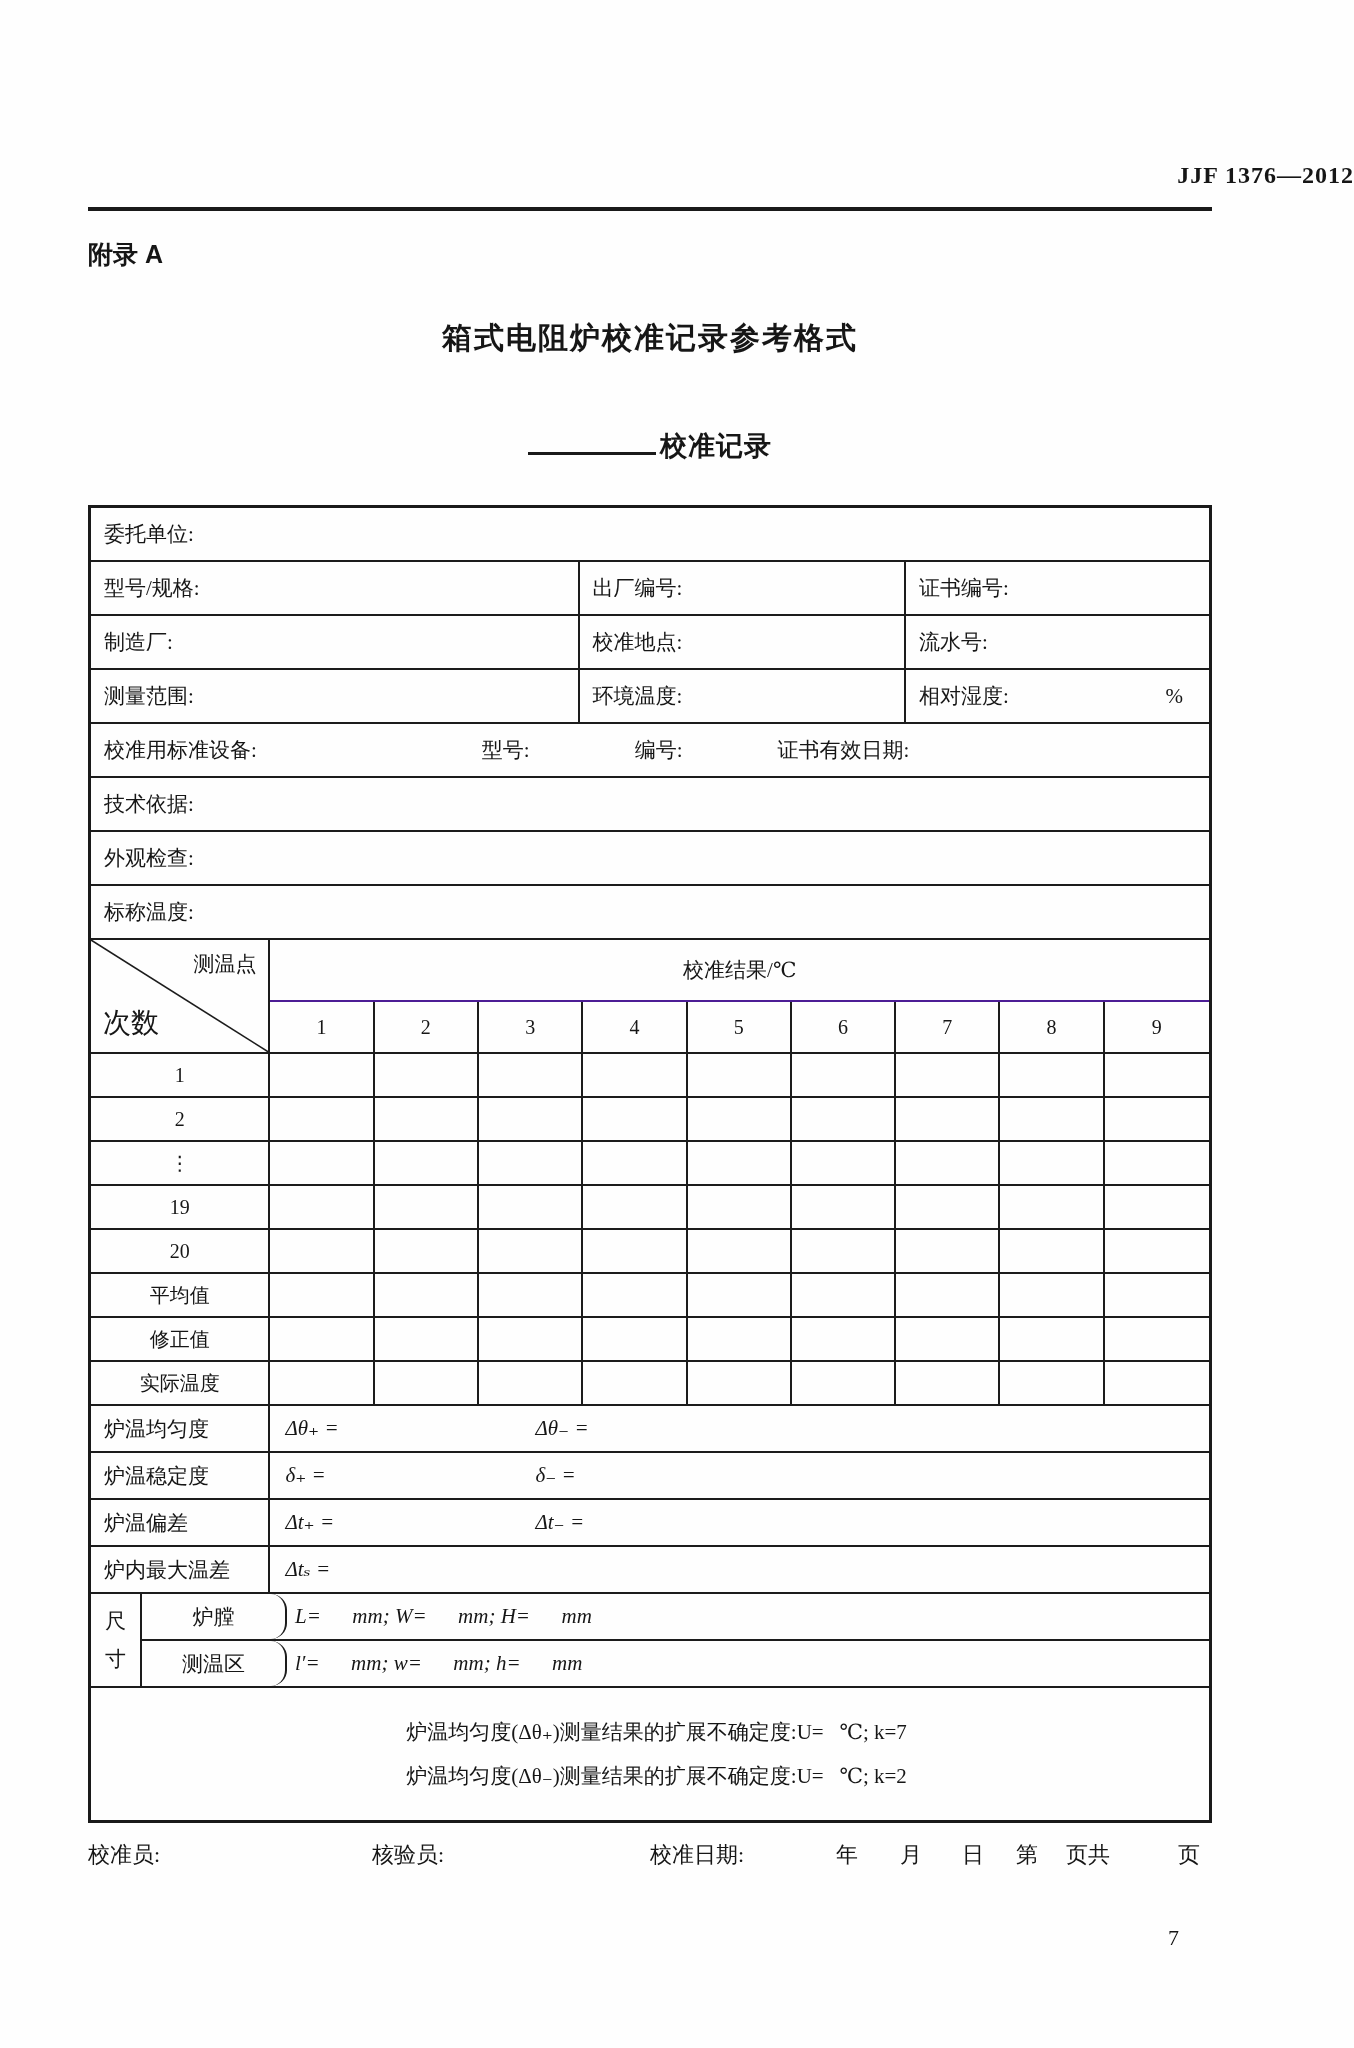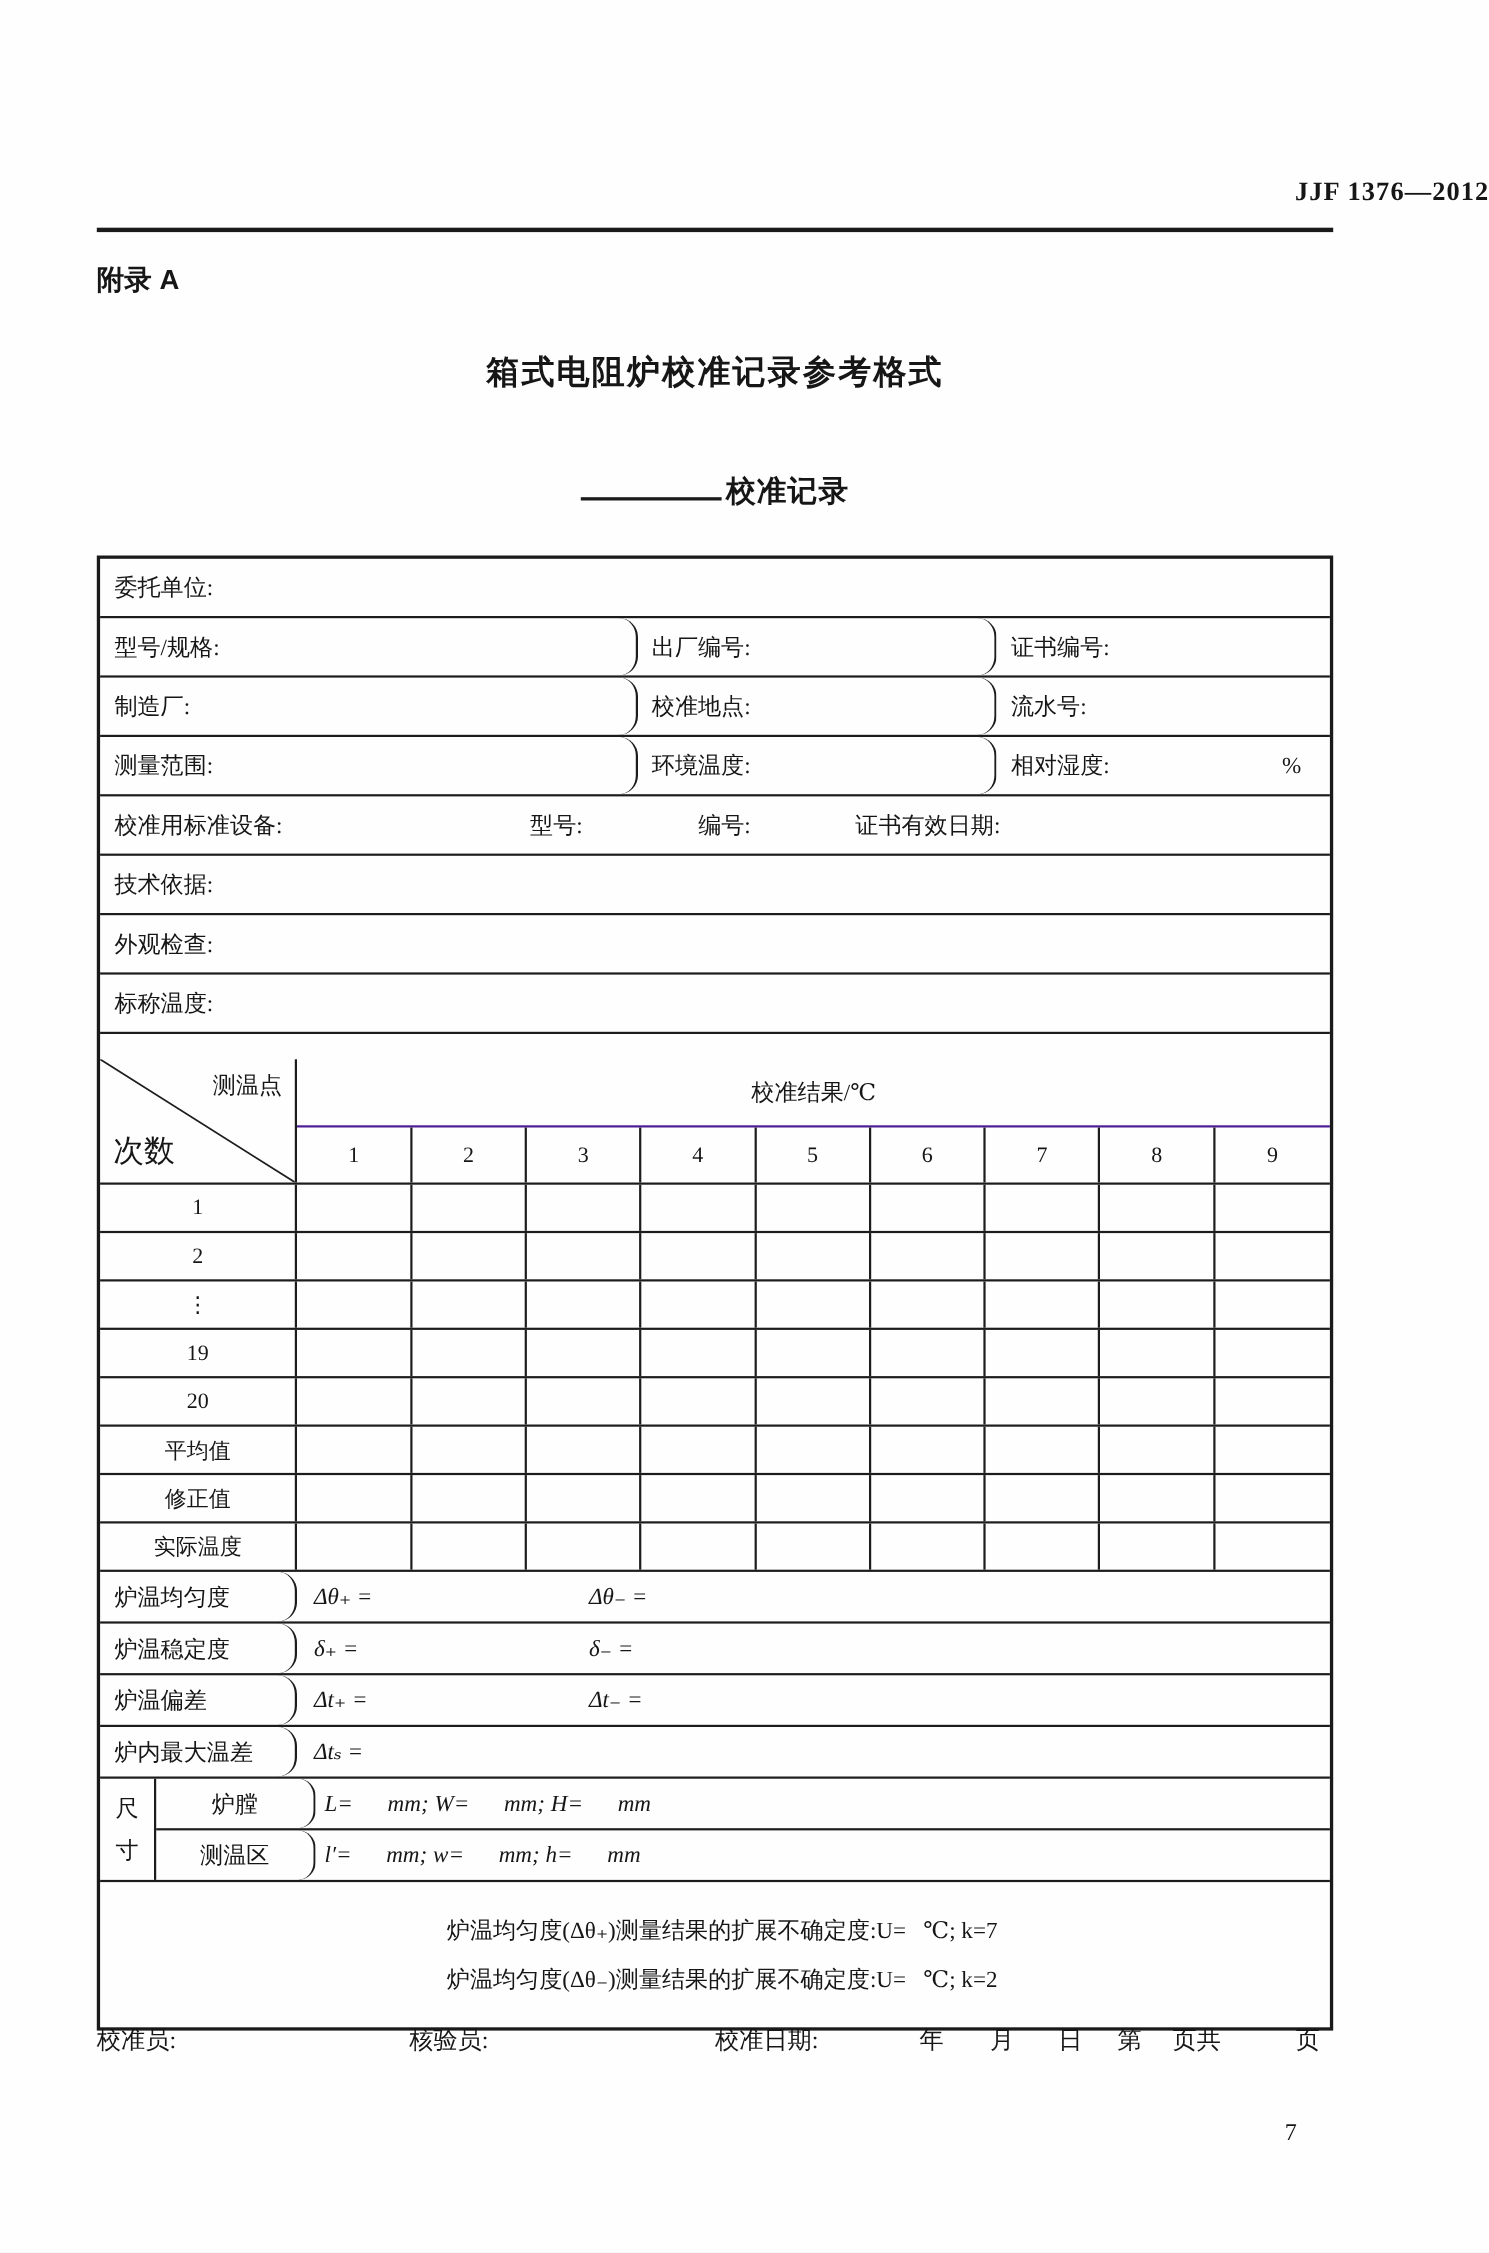--- a/index.html
+++ b/index.html
@@ -44,32 +44,32 @@
   }
   
   .form-table{
     position:absolute;top:505px;left:88px;width:1118px;
     border:3px solid #1a1a1a;
     font-size:21px;
   }
   .t-row{display:flex;align-items:center;border-bottom:2px solid #1c1c1c;box-sizing:border-box;}
   .h54{height:54px;}
   .h47{height:47px;}
-  .cell{display:flex;align-items:center;height:100%;box-sizing:border-box;padding-left:13px;border-radius:17px;}
+  .cell{display:flex;align-items:center;height:100%;box-sizing:border-box;padding-left:13px;}
   .cbr{border-right:2px solid #1c1c1c;}
   .w100{width:100%;}
   .c1{width:43.7%;}
   .c2{width:29.2%;}
   .c3{width:27.1%;justify-content:space-between;padding-right:26px;}
   .equip-row span{white-space:pre;}
   .gap1{margin-left:225px;}
   .gap2{margin-left:105px;}
   .gap3{margin-left:95px;}
   
-  .res-header{display:flex;height:114px;border-bottom:2px solid #1c1c1c;box-sizing:border-box;margin-top:23px;}
+  .res-header{display:flex;height:114px;border-bottom:2px solid #1c1c1c;box-sizing:border-box;}
   .corner{
     position:relative;width:16.05%;box-sizing:border-box;
     border-right:2px solid #1c1c1c;flex:none;
   }
   .corner svg{position:absolute;inset:0;width:100%;height:100%;}
   .corner-top{position:absolute;top:10px;right:12px;font-size:21px;}
   .corner-bottom{position:absolute;bottom:10px;left:12px;font-size:28px;}
   .rh-right{flex:1;display:flex;flex-direction:column;}
   .rh-top{
     height:62px;display:flex;align-items:center;justify-content:center;

